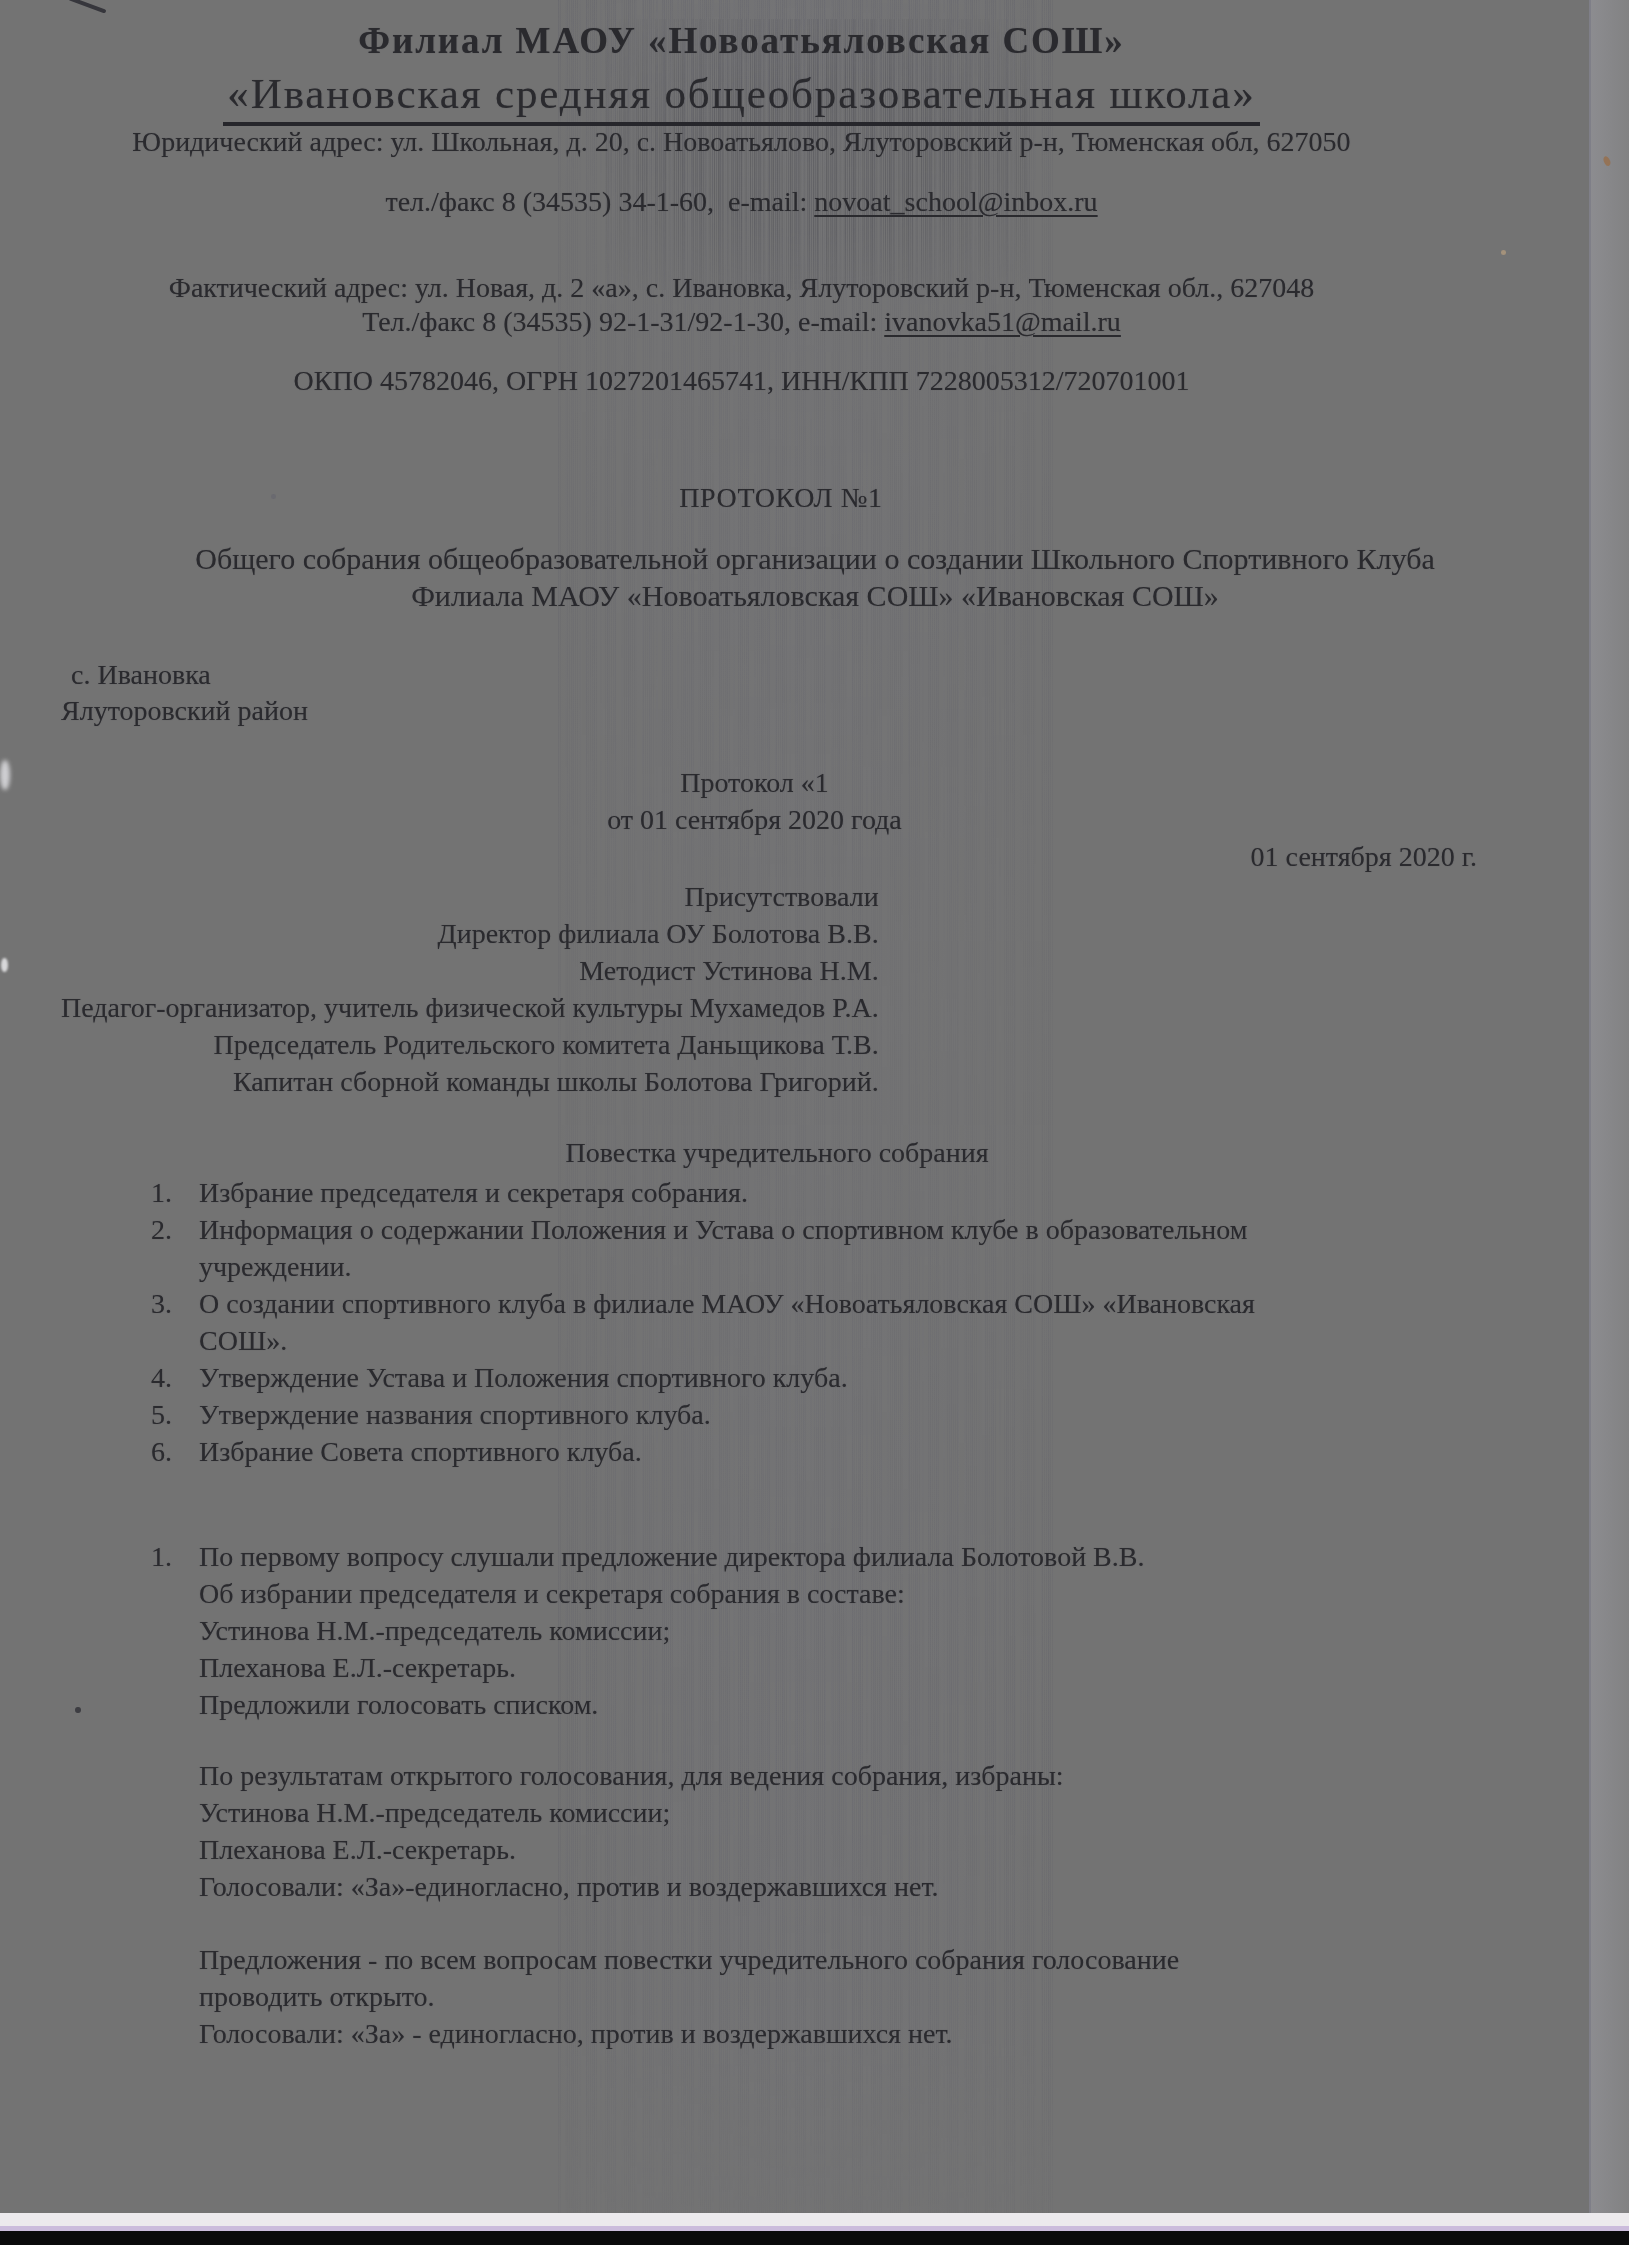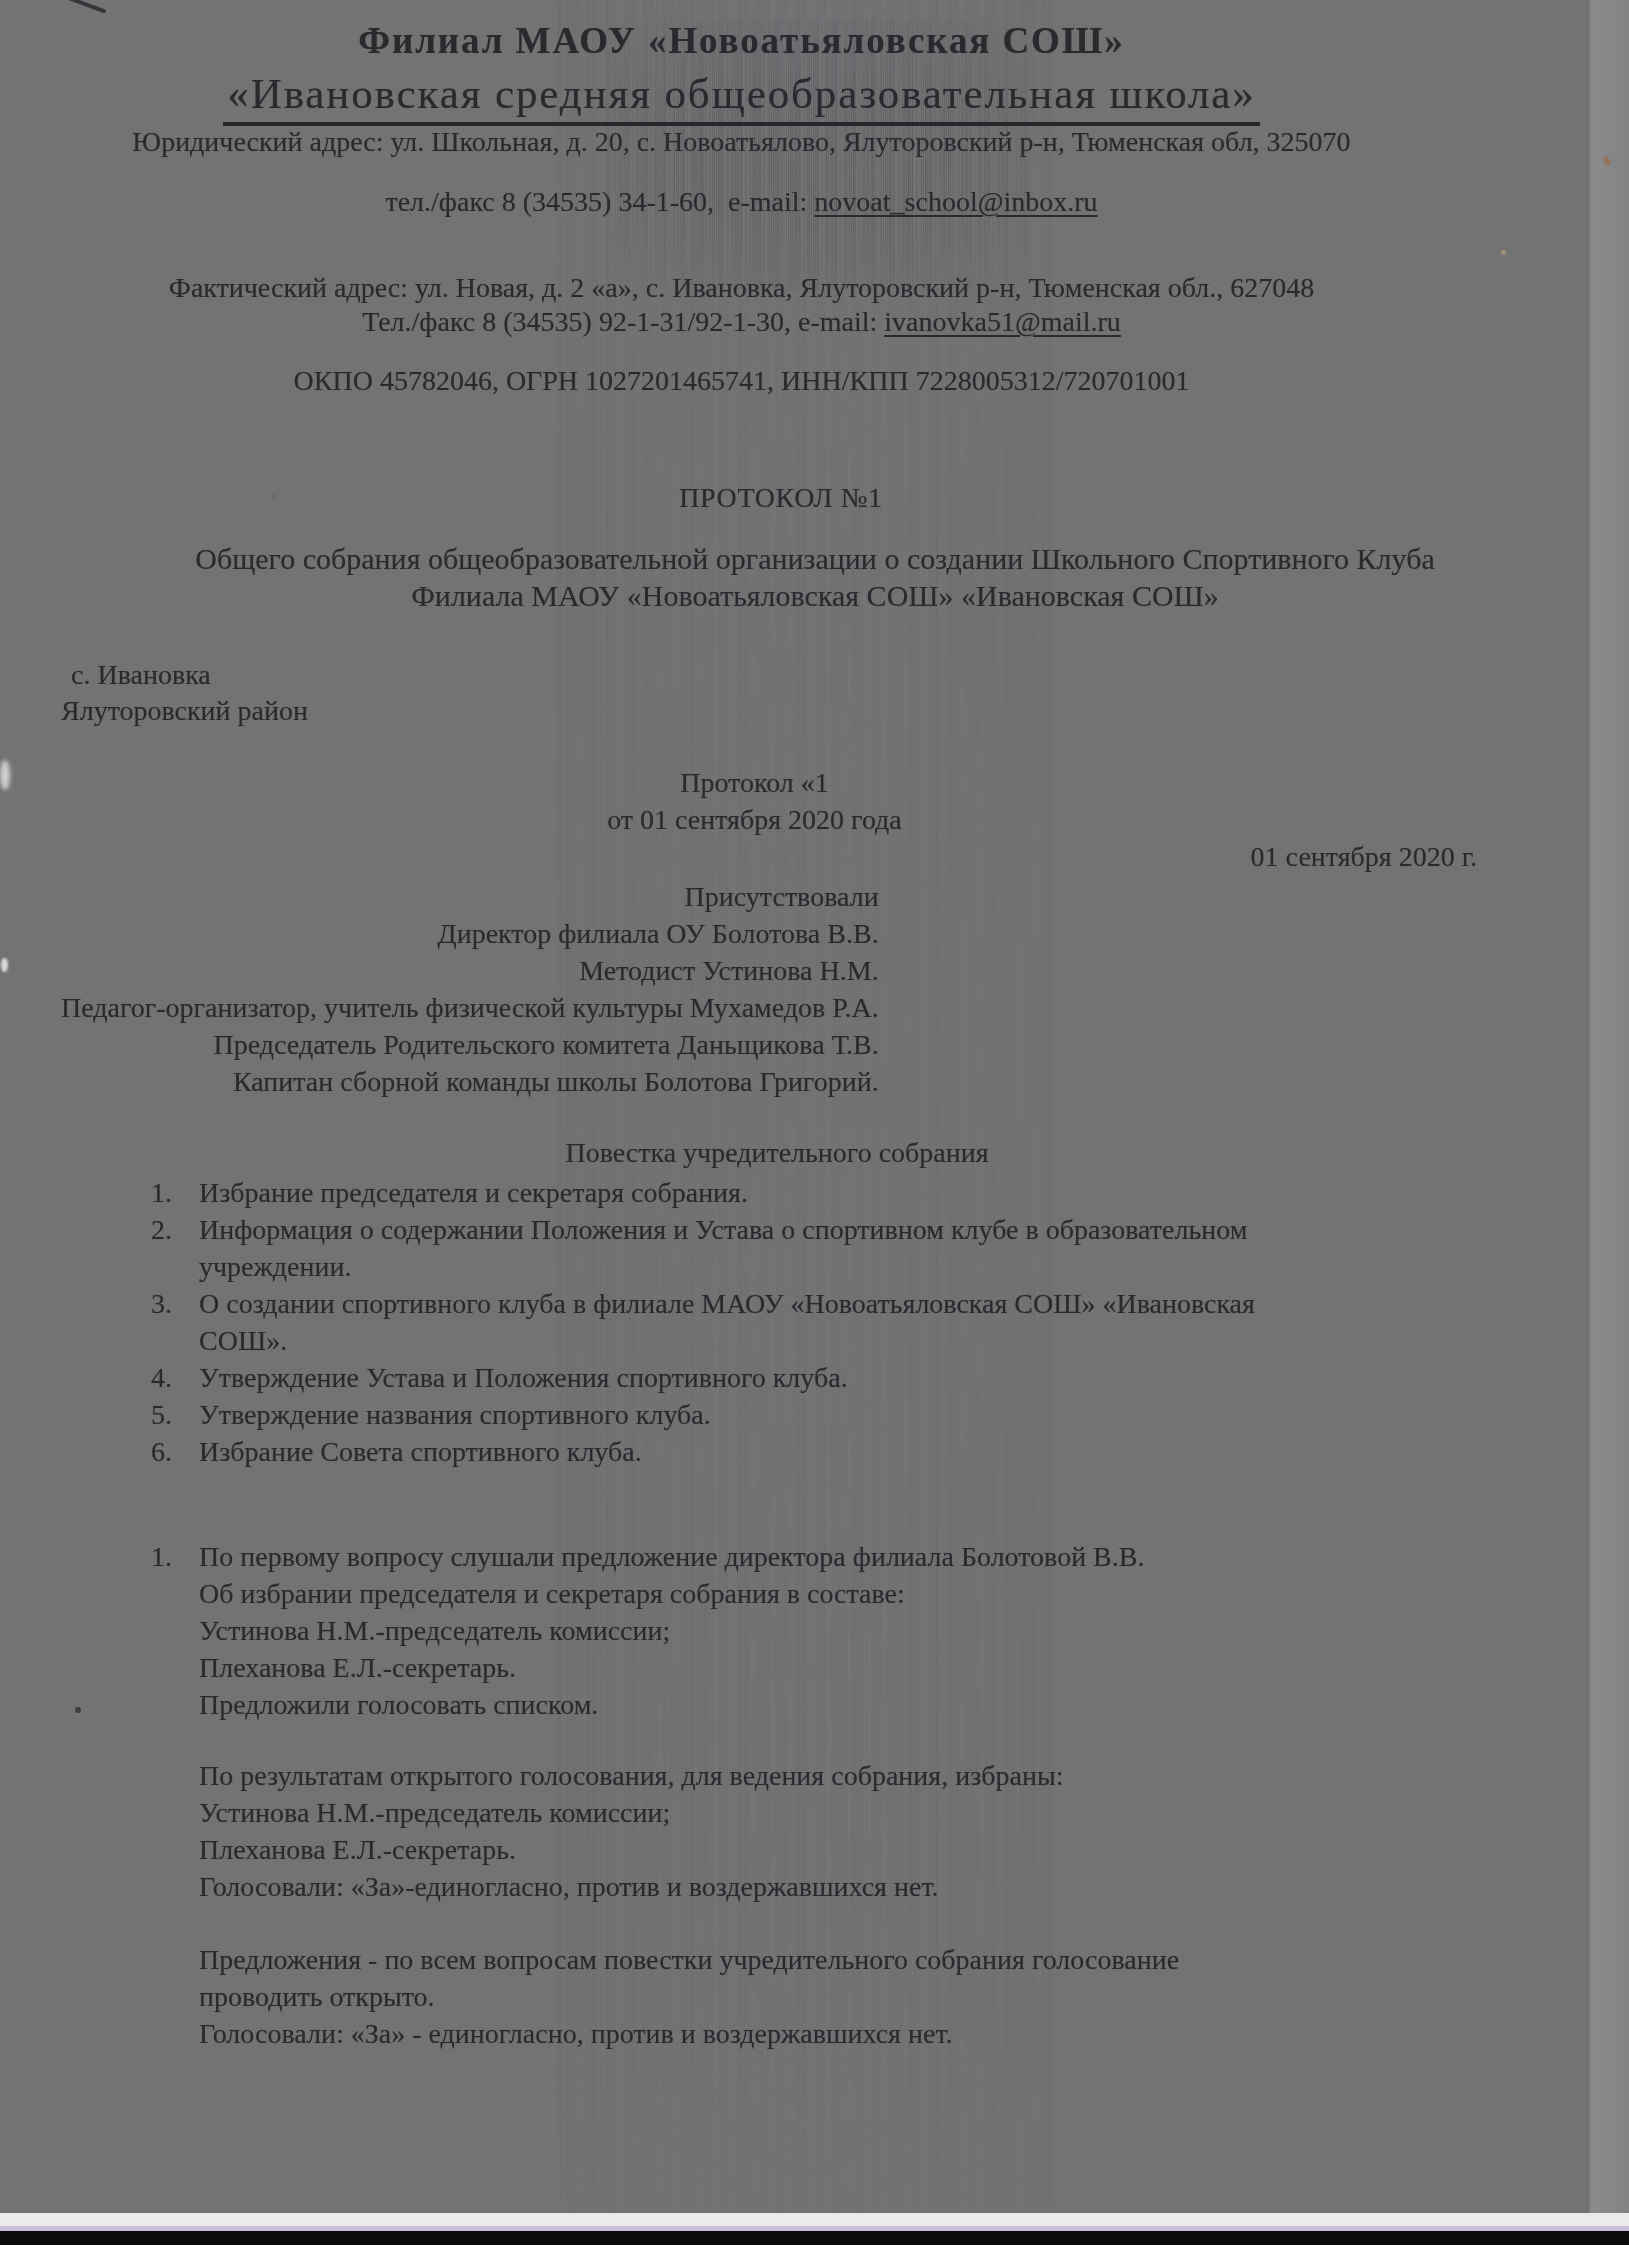--- a/index.html
+++ b/index.html
@@ -73,21 +73,21 @@
   <div class="speck sp1"></div>
   <div class="speck sp2"></div>
   <div class="speck sp3"></div>
   <div class="speck sp4"></div>
   <div class="speck sp5"></div>
   <div class="speck sp6"></div>
   <div class="speck sp7"></div>
 
   <div class="line c2300 h1">Филиал МАОУ «Новоатьяловская СОШ»</div>
   <div class="line c2300 h2"><span>«Ивановская средняя общеобразовательная школа»</span></div>
-  <div class="line c2300 addr" style="top:126px;">Юридический адрес: ул. Школьная, д. 20, с. Новоатьялово, Ялуторовский р-н, Тюменская обл, 325070</div>
+  <div class="line c2300 addr" style="top:126px;">Юридический адрес: ул. Школьная, д. 20, с. Новоатьялово, Ялуторовский р-н, Тюменская обл, 627050</div>
   <div class="line c2300 addr" style="top:186px;"><span>тел./факс 8 (34535) 34-1-60,  e-mail: </span><span class="email">novoat_school@inbox.ru</span></div>
   <div class="line c2300 addr" style="top:246px;margin-top:26px;">Фактический адрес: ул. Новая, д. 2 «а», с. Ивановка, Ялуторовский р-н, Тюменская обл., 627048</div>
   <div class="line c2300 addr" style="top:306px;"><span>Тел./факс 8 (34535) 92-1-31/92-1-30, e-mail: </span><span class="email">ivanovka51@mail.ru</span></div>
   <div class="line c2300 addr" style="top:365px;">ОКПО 45782046, ОГРН 1027201465741, ИНН/КПП 7228005312/720701001</div>
 
   <div class="line c2422" style="top:482px; letter-spacing:0.6px;">ПРОТОКОЛ №1</div>
   <div class="line cfull subtitle" style="top:543px;">Общего собрания общеобразовательной организации о создании Школьного Спортивного Клуба</div>
   <div class="line cfull subtitle" style="top:580px;">Филиала МАОУ «Новоатьяловская СОШ» «Ивановская СОШ»</div>
 
   <div class="line lx95" style="top:659px;margin-left:10px;">с. Ивановка</div>

